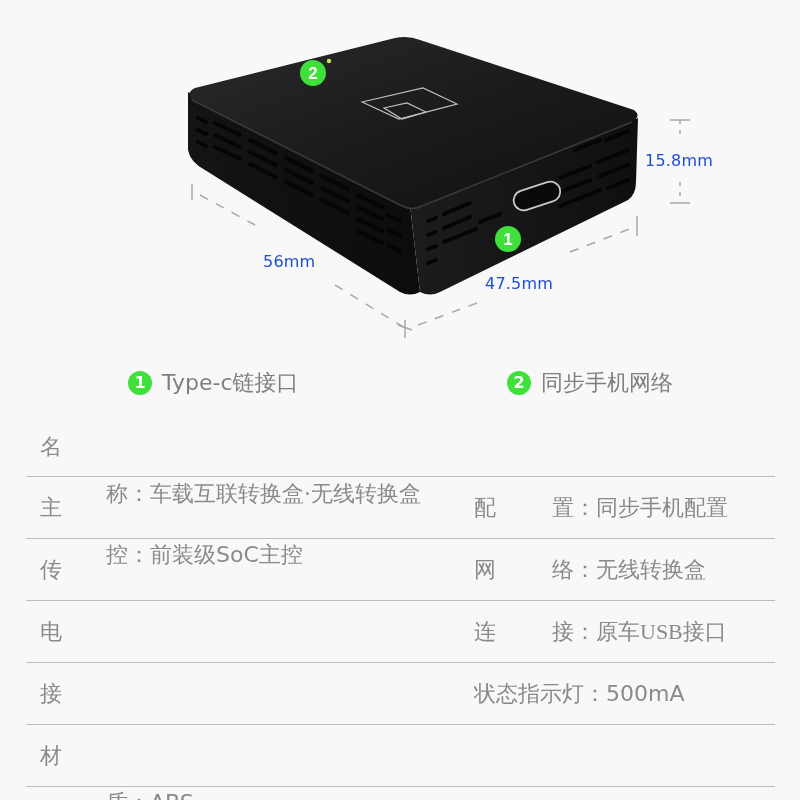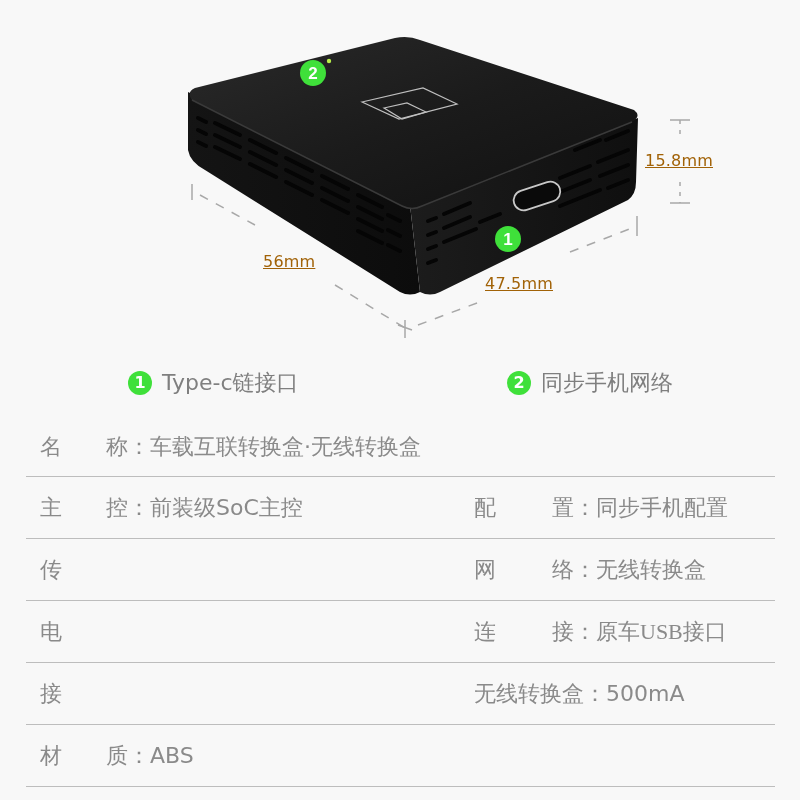--- a/index.html
+++ b/index.html
@@ -4,37 +4,37 @@
 <style>
   html, body { margin: 0; padding: 0; }
   body {
     width: 800px; height: 800px; overflow: hidden;
     background: #f8f8f8;
     font-family: "DejaVu Sans", "Liberation Sans", sans-serif;
     color: #8a8a8a;
     position: relative;
   }
   .product { position: absolute; left: 0; top: 0; width: 800px; height: 350px; }
-  .dim { position: absolute; font-size: 16px; color: #a16207; letter-spacing: 0.2px; text-decoration: underline; }
+  .dim { position: absolute; font-size: 16px; color: #1d4ed8; letter-spacing: 0.2px; }
   .legend { position: absolute; top: 368px; left: 0; width: 800px; height: 32px; }
   .legend-item { position: absolute; display: flex; align-items: center; font-size: 22px; color: #7f7f7f; }
   .badge {
     display: inline-block; width: 24px; height: 24px; border-radius: 50%;
     background: #3fe03a; color: #fff; font-size: 16px; line-height: 24px; text-align: center;
     margin-right: 10px; font-weight: bold;
   }
   .specs { position: absolute; left: 26px; top: 418px; width: 749px; }
   .row {
     position: relative; height: 61px; border-bottom: 1.5px solid #bdbdbd;
     font-size: 22px; color: #8a8a8a;
   }
   .row.first { height: 58px; }
   .cell { position: absolute; top: 50%; transform: translateY(-50%); white-space: nowrap; }
   .k1 { left: 14px; }
-  .k2 { left: 80px; }
+  .k2 { left: 80px; margin-top: 47px; }
   .lk1 { left: 448px; }
   .lk2 { left: 526px; font-family: Liberation Serif, serif; }
   .lkfull { left: 448px; }
 </style>
 </head>
 <body>
 
 <div class="product">
   <svg width="800" height="350" viewBox="0 0 800 350">
     <defs>
@@ -171,19 +171,19 @@
     <span class="cell lk1">网</span>
     <span class="cell lk2"><span>络：</span><span>无线转换盒</span></span>
   </div>
   <div class="row">
     <span class="cell k1">电</span>
     <span class="cell lk1">连</span>
     <span class="cell lk2"><span>接：</span><span>原车USB接口</span></span>
   </div>
   <div class="row">
     <span class="cell k1">接</span>
-    <span class="cell lkfull"><span>无线转换盒：</span><span>500mA</span></span>
+    <span class="cell lkfull"><span>状态指示灯：</span><span>500mA</span></span>
   </div>
   <div class="row">
     <span class="cell k1">材</span>
     <span class="cell k2"><span>质：</span><span>ABS</span></span>
   </div>
 </div>
 
 </body></html>

